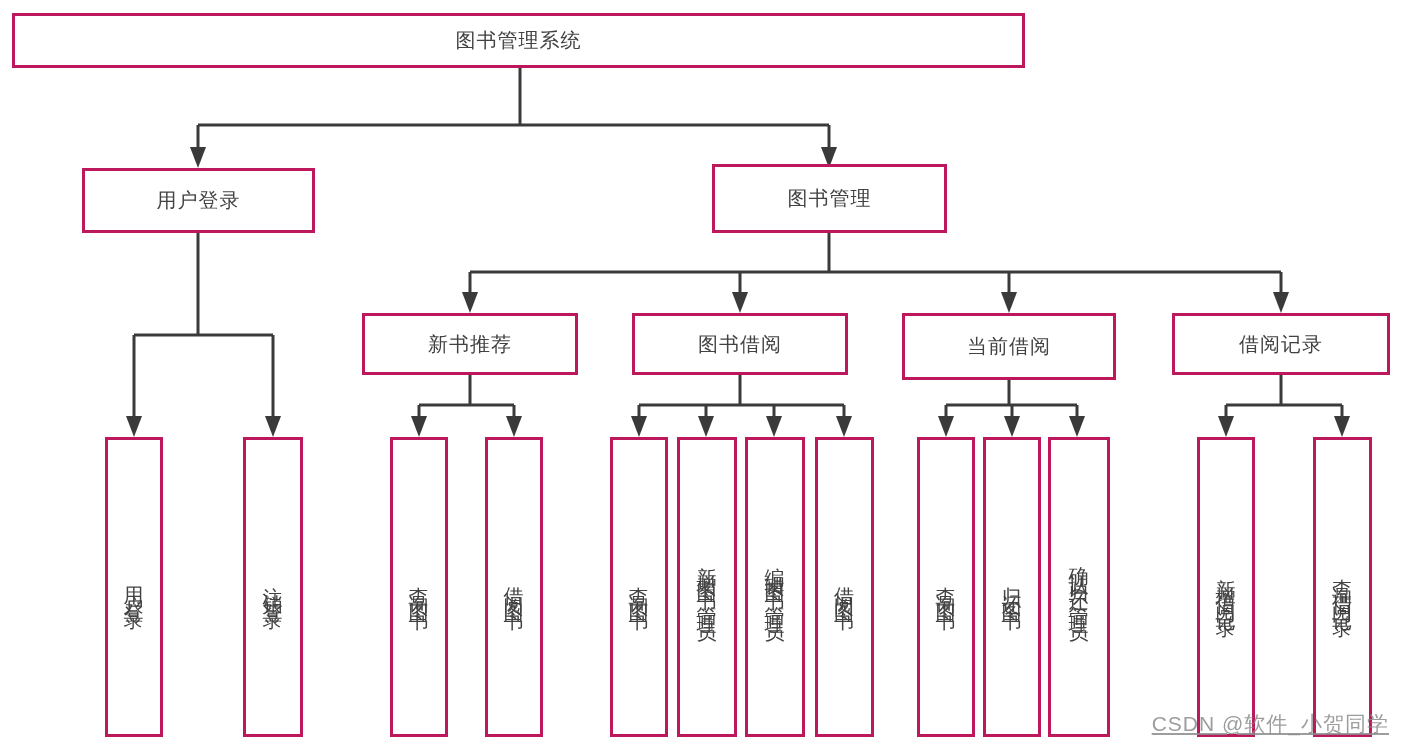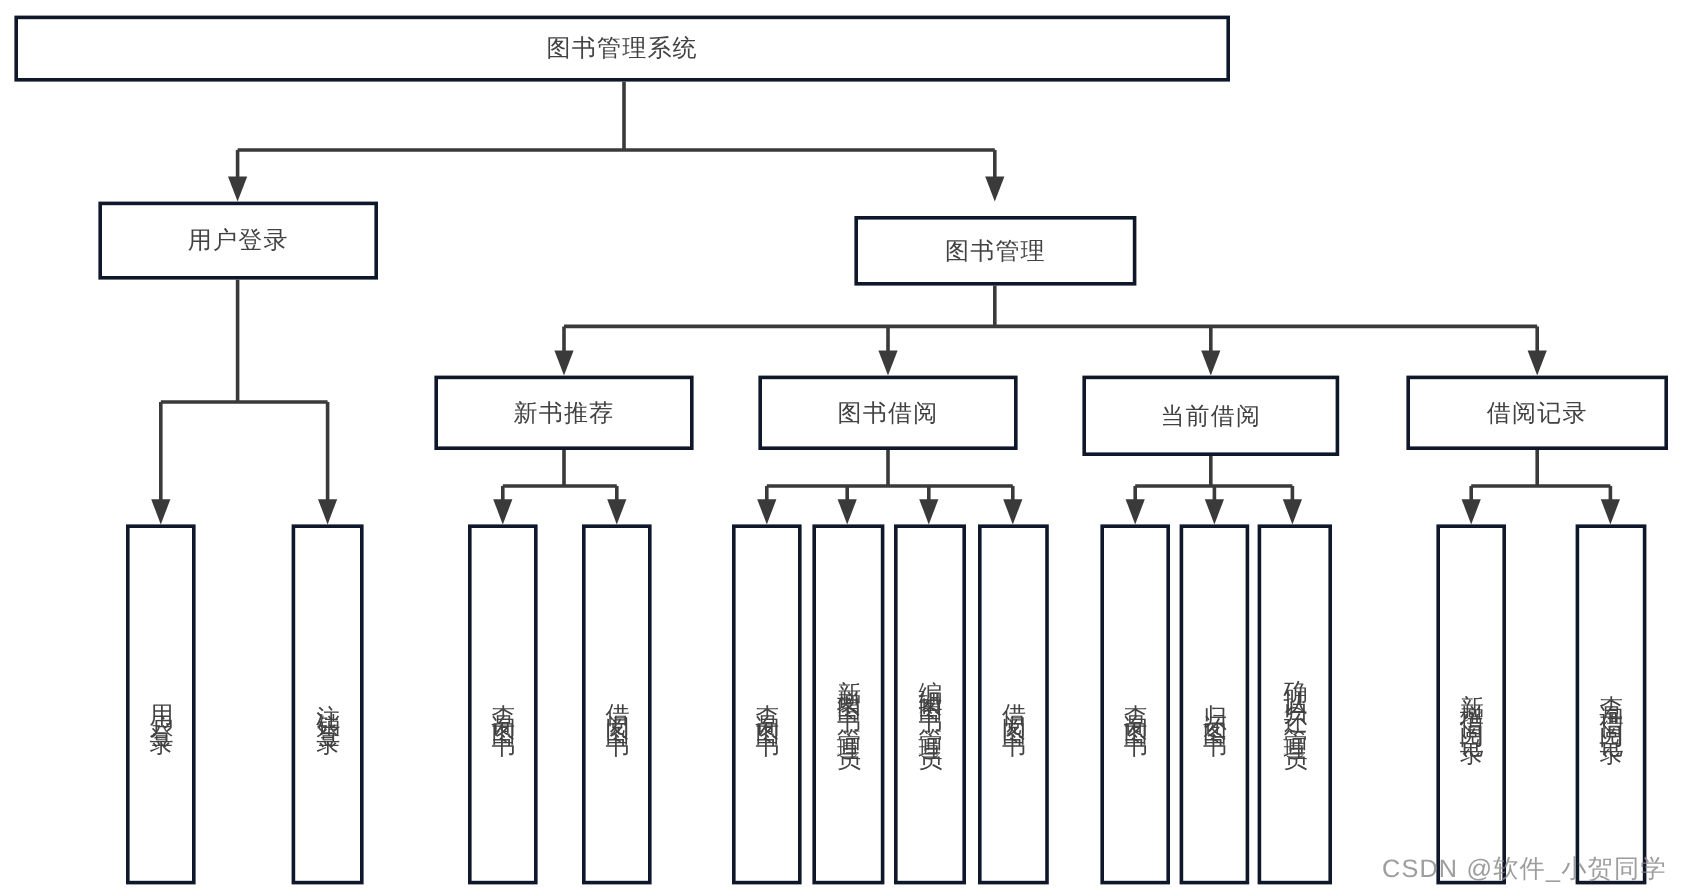--- a/index.html
+++ b/index.html
@@ -8,21 +8,21 @@
     width:1405px;height:747px;
     background:#ffffff;
     font-family:"Liberation Sans","DejaVu Sans",sans-serif;
     overflow:hidden;
   }
   #connectors{position:absolute;left:0;top:0;z-index:0;}
   .node{
     position:absolute;
     box-sizing:border-box;
     background:#ffffff;
-    border:3px solid #0f172a;
+    border:3px solid #be185d;
     display:flex;
     align-items:center;
     justify-content:center;
     color:#424242;
     font-size:20px;
     z-index:1;
   }
   .node.h span{letter-spacing:1px;white-space:nowrap;}
   .node.v span{
     writing-mode:vertical-rl;
@@ -32,20 +32,21 @@
   }
   #watermark{
     position:absolute;
     right:16px;
     bottom:9px;
     font-size:21px;
     color:rgba(140,140,140,0.85);
     letter-spacing:1px;
     z-index:2;
     white-space:nowrap;
+    text-decoration:underline;
   }
 </style>
 </head>
 <body>
 
 <div id="canvas">
 
   <svg id="connectors" width="1405" height="747" viewBox="0 0 1405 747">
     <g stroke="#3a3a3a" stroke-width="3" fill="none">
 
@@ -86,21 +87,21 @@
     </g>
   </svg>
 
   <div class="node h" style="left:12px;top:13px;width:1013px;height:55px">
     <span>图书管理系统</span>
   </div>
 
   <div class="node h" style="left:82px;top:168px;width:233px;height:65px">
     <span>用户登录</span>
   </div>
-  <div class="node h" style="left:712px;top:180px;width:235px;height:58px">
+  <div class="node h" style="left:712px;top:164px;width:235px;height:69px">
     <span>图书管理</span>
   </div>
 
   <div class="node h" style="left:362px;top:313px;width:216px;height:62px">
     <span>新书推荐</span>
   </div>
   <div class="node h" style="left:632px;top:313px;width:216px;height:62px">
     <span>图书借阅</span>
   </div>
   <div class="node h" style="left:902px;top:313px;width:214px;height:67px">

